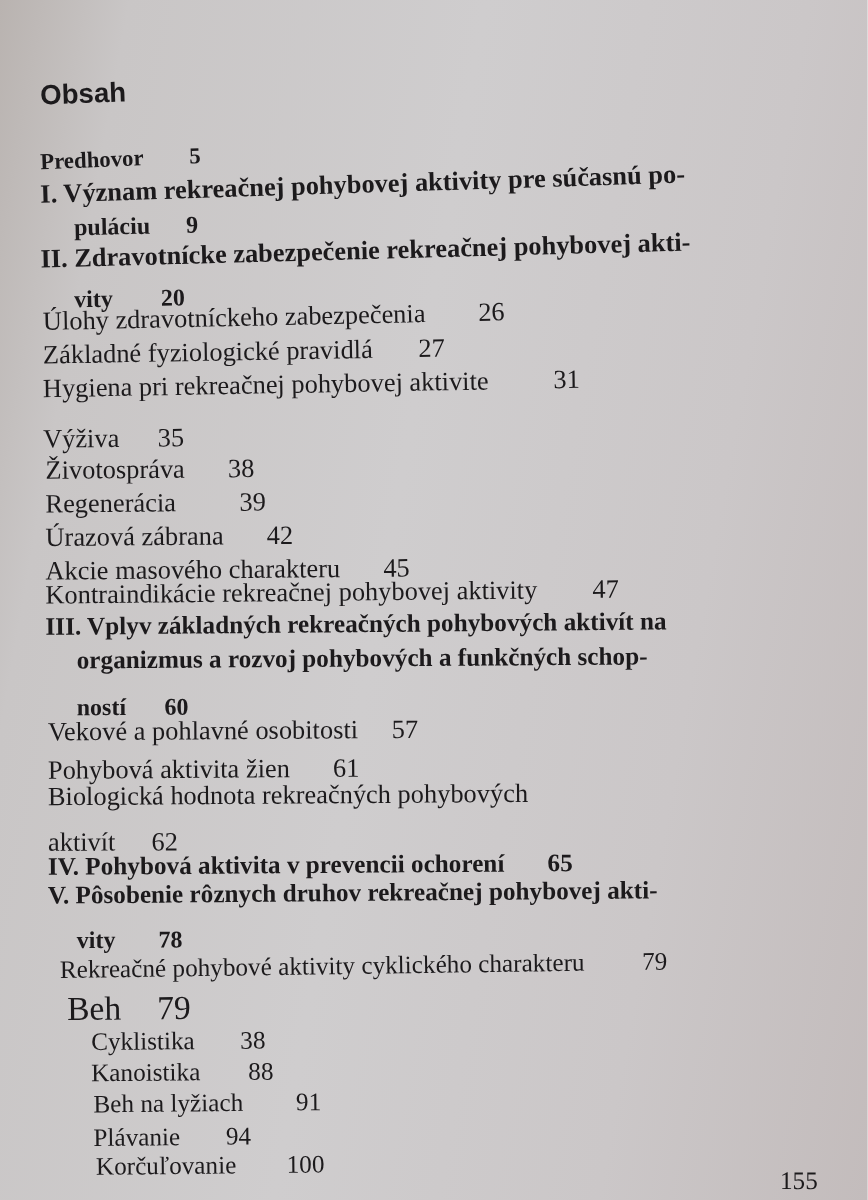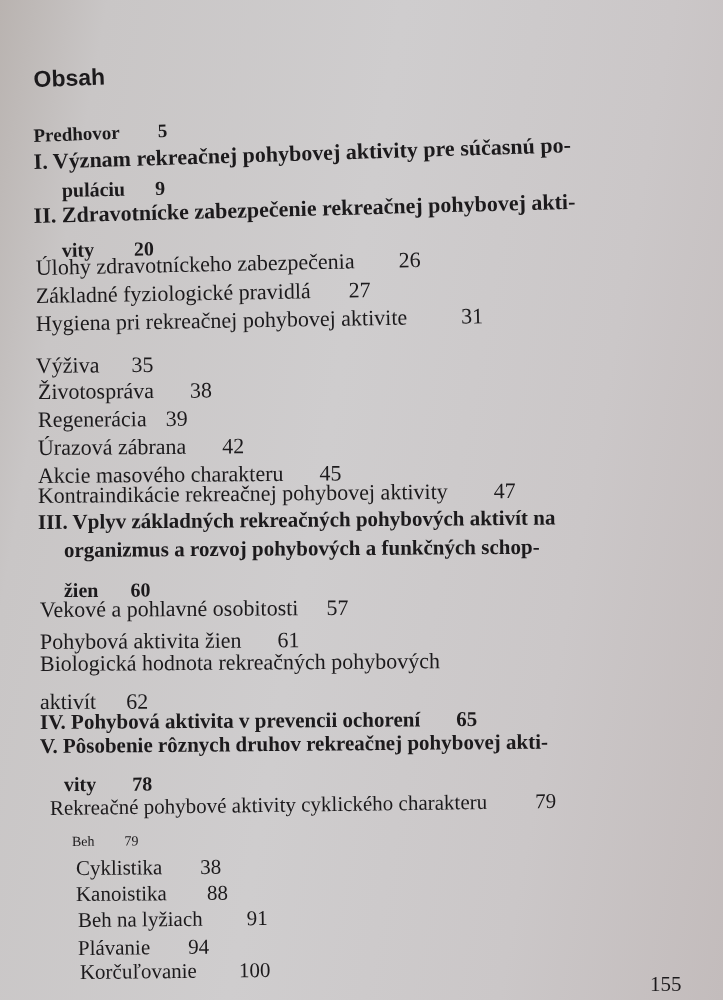--- a/index.html
+++ b/index.html
@@ -31,36 +31,36 @@
       <div class="line bold" style="left: 34px; top: 124px; font-size: 19px; transform: rotate(-2.2deg);"><span>Predhovor</span><span class="pg" style="margin-left: 38px;">5</span></div>
       <div class="line bold" style="left: 34px; top: 150px; font-size: 22px; transform: rotate(-1.8deg);"><span>I. Význam rekreačnej pohybovej aktivity pre súčasnú po-</span></div>
       <div class="line bold" style="left: 62px; top: 178px; font-size: 20px; transform: rotate(-1.2deg);"><span>puláciu</span><span class="pg" style="margin-left: 30px;">9</span></div>
       <div class="line bold" style="left: 34px; top: 204px; font-size: 22px; transform: rotate(-1.5deg);"><span>II. Zdravotnícke zabezpečenie rekreačnej pohybovej akti-</span></div>
       <div class="line bold" style="left: 62px; top: 238px; font-size: 20px; transform: rotate(-1deg);"><span>vity</span><span class="pg" style="margin-left: 40px;">20</span></div>
       <div class="line" style="left: 36px; top: 256px; font-size: 22px; transform: rotate(-1.2deg);"><span>Úlohy zdravotníckeho zabezpečenia</span><span class="pg" style="margin-left: 44px;">26</span></div>
       <div class="line" style="left: 36px; top: 284px; font-size: 22px; transform: rotate(-1deg);"><span>Základné fyziologické pravidlá</span><span class="pg" style="margin-left: 38px;">27</span></div>
       <div class="line" style="left: 36px; top: 312px; font-size: 22px; transform: rotate(-1deg);"><span>Hygiena pri rekreačnej pohybovej aktivite</span><span class="pg" style="margin-left: 54px;">31</span></div>
       <div class="line" style="left: 36px; top: 354px; font-size: 22px; transform: rotate(-0.6deg);"><span>Výživa</span><span class="pg" style="margin-left: 32px;">35</span></div>
       <div class="line" style="left: 38px; top: 380px; font-size: 22px; transform: rotate(-0.5deg);"><span>Životospráva</span><span class="pg" style="margin-left: 36px;">38</span></div>
-      <div class="line" style="left: 38px; top: 408px; font-size: 22px; transform: rotate(-0.5deg);"><span>Regenerácia</span><span class="pg" style="margin-left: 19px;">39</span></div>
+      <div class="line" style="left: 38px; top: 408px; font-size: 22px; transform: rotate(-0.5deg);"><span>Regenerácia</span><span class="pg" style="margin-left: 53px;">39</span></div>
       <div class="line" style="left: 38px; top: 436px; font-size: 22px; transform: rotate(-0.5deg);"><span>Úrazová zábrana</span><span class="pg" style="margin-left: 36px;">42</span></div>
       <div class="line" style="left: 38px; top: 464px; font-size: 22px; transform: rotate(-0.5deg);"><span>Akcie masového charakteru</span><span class="pg" style="margin-left: 36px; text-align: center;">45</span></div>
       <div class="line" style="left: 38px; top: 484px; font-size: 22px; transform: rotate(-0.6deg);"><span>Kontraindikácie rekreačnej pohybovej aktivity</span><span class="pg" style="margin-left: 46px;">47</span></div>
       <div class="line bold" style="left: 38px; top: 510px; font-size: 21px; transform: rotate(-0.5deg);"><span>III. Vplyv základných rekreačných pohybových aktivít na</span></div>
       <div class="line bold" style="left: 64px; top: 538px; font-size: 21px; transform: rotate(-0.4deg);"><span>organizmus a rozvoj pohybových a funkčných schop-</span></div>
-      <div class="line bold" style="left: 64px; top: 578px; font-size: 20px; transform: rotate(-0.3deg);"><span>žien</span><span class="pg" style="margin-left: 32px;">60</span></div>
+      <div class="line bold" style="left: 64px; top: 578px; font-size: 20px; transform: rotate(-0.3deg);"><span>ností</span><span class="pg" style="margin-left: 32px;">60</span></div>
       <div class="line" style="left: 40px; top: 598px; font-size: 22px; transform: rotate(-0.4deg);"><span>Vekové a pohlavné osobitosti</span><span class="pg" style="margin-left: 28px;">57</span></div>
       <div class="line" style="left: 40px; top: 630px; font-size: 22px; transform: rotate(-0.4deg);"><span>Pohybová aktivita žien</span><span class="pg" style="margin-left: 36px;">61</span></div>
       <div class="line" style="left: 40px; top: 652px; font-size: 22px; transform: rotate(-0.4deg);"><span>Biologická hodnota rekreačných pohybových</span></div>
       <div class="line" style="left: 40px; top: 690px; font-size: 22px; transform: rotate(-0.2deg); text-align: right;"><span>aktivít</span><span class="pg" style="margin-left: 30px;">62</span></div>
       <div class="line bold" style="left: 40px; top: 710px; font-size: 21px; transform: rotate(-0.4deg);"><span>IV. Pohybová aktivita v prevencii ochorení</span><span class="pg" style="margin-left: 36px;">65</span></div>
       <div class="line bold" style="left: 40px; top: 734px; font-size: 21px; transform: rotate(-0.5deg);"><span>V. Pôsobenie rôznych druhov rekreačnej pohybovej akti-</span></div>
       <div class="line bold" style="left: 64px; top: 772px; font-size: 20px; transform: rotate(-0.3deg);"><span>vity</span><span class="pg" style="margin-left: 36px;">78</span></div>
       <div class="line" style="left: 50px; top: 796px; font-size: 21px; transform: rotate(-0.8deg);"><span>Rekreačné pohybové aktivity cyklického charakteru</span><span class="pg" style="margin-left: 48px;">79</span></div>
-      <div class="line" style="left: 72px; top: 830px; font-size: 14px; transform: rotate(-0.5deg);"><span>Beh</span><span class="pg" style="margin-left: 30px;">79</span></div>
+      <div class="line" style="left: 56px; top: 830px; font-size: 28px; transform: rotate(-0.5deg);"><span>Beh</span><span class="pg" style="margin-left: 30px;">79</span></div>
       <div class="line" style="left: 76px; top: 856px; font-size: 21px; transform: rotate(-0.5deg);"><span>Cyklistika</span><span class="pg" style="margin-left: 38px;">38</span></div>
       <div class="line" style="left: 76px; top: 882px; font-size: 21px; transform: rotate(-0.5deg);"><span>Kanoistika</span><span class="pg" style="margin-left: 40px;">88</span></div>
       <div class="line" style="left: 78px; top: 908px; font-size: 21px; transform: rotate(-0.6deg);"><span>Beh na lyžiach</span><span class="pg" style="margin-left: 44px;">91</span></div>
       <div class="line" style="left: 78px; top: 936px; font-size: 21px; transform: rotate(-0.6deg);"><span>Plávanie</span><span class="pg" style="margin-left: 38px;">94</span></div>
       <div class="line" style="left: 80px; top: 960px; font-size: 21px; transform: rotate(-0.6deg);"><span>Korčuľovanie</span><span class="pg" style="margin-left: 42px;">100</span></div>
     </div>
   <div class="pagenum">155</div>
 </div>
 
 </body></html>

